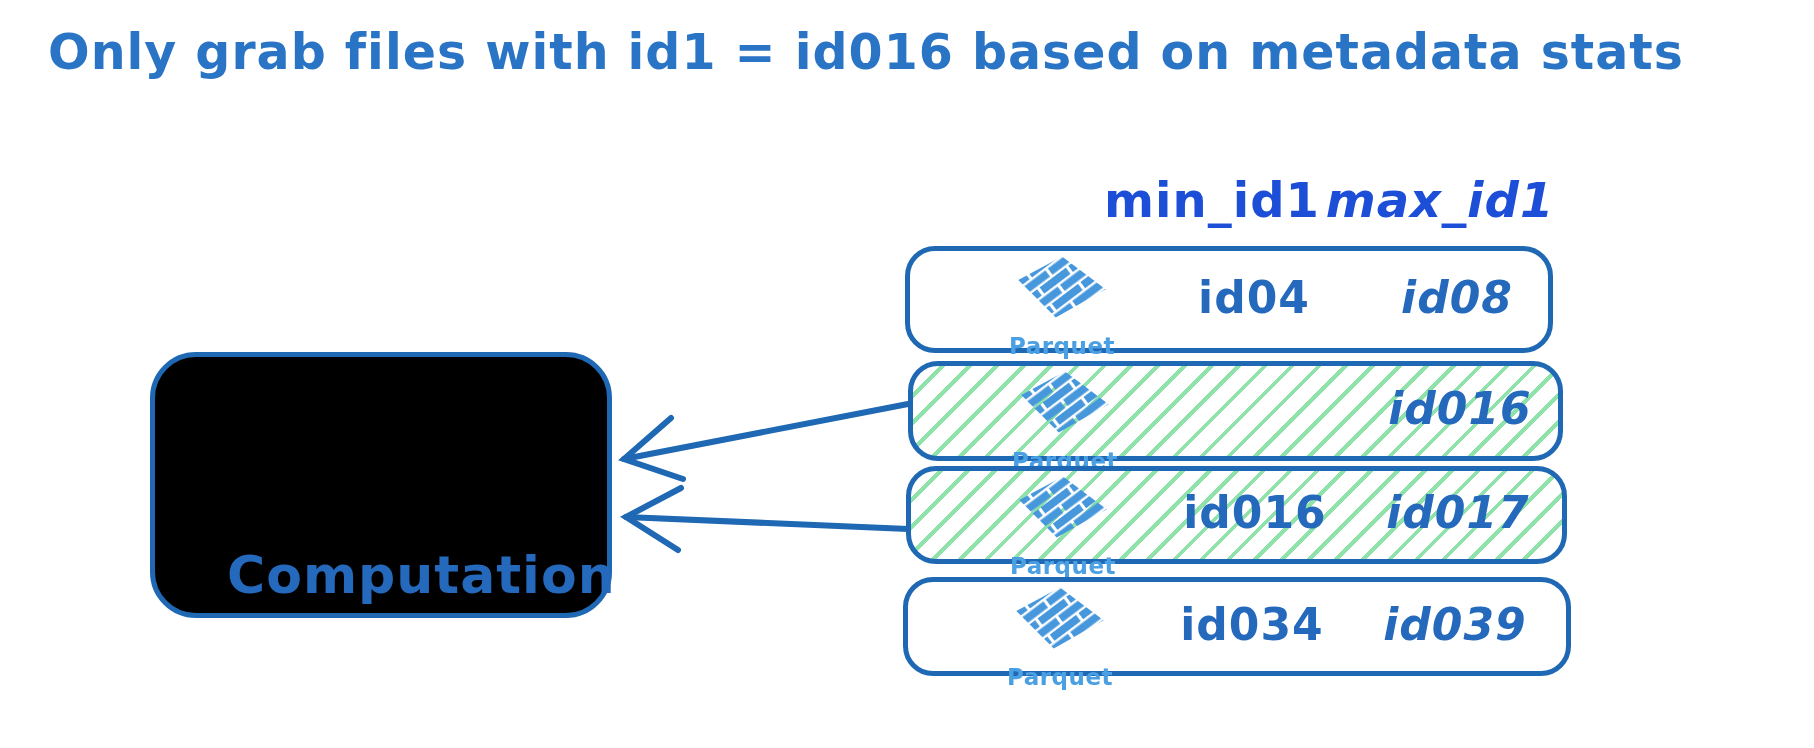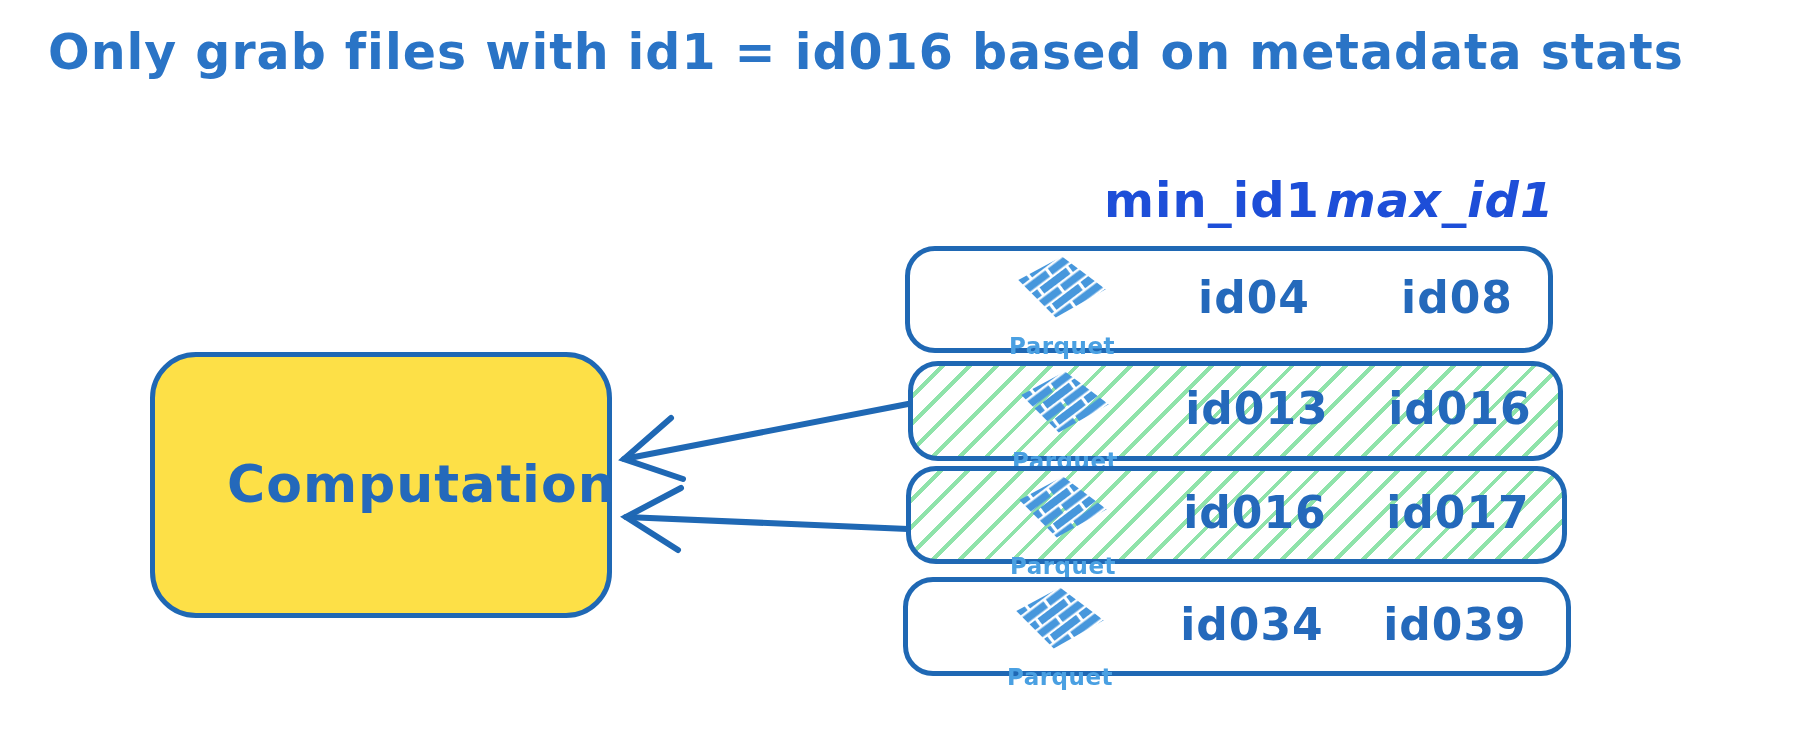--- a/index.html
+++ b/index.html
@@ -32,31 +32,31 @@
   .file-box .logo svg{display:block;margin:0 auto;width:112px;height:64px;}
   .file-box .logo .logo-label{
     font-size:23px;font-weight:700;color:#4aa0e2;letter-spacing:0.5px;margin-top:14px;
   }
   .file-box .val{
     position:absolute;top:50%;transform:translateY(-54%);
     width:220px;text-align:center;
     font-size:44px;font-weight:700;color:#2469bb;letter-spacing:1px;
   }
   .file-box .val.min{left:234px;}
-  .file-box .val.max{left:437px;}
+  .file-box .val.max{left:437px;font-style:italic;}
 
   .box1{left:905px;top:246px;width:648px;height:107px;}
   .box2{left:908px;top:361px;width:655px;height:100px;}
   .box3{left:906px;top:466px;width:661px;height:98px;}
   .box4{left:903px;top:577px;width:668px;height:99px;}
 
   .cluster{
     position:absolute;left:150px;top:352px;width:462px;height:266px;box-sizing:border-box;
-    border:5px solid #1f68b4;border-radius:46px;background:#fde047;
-    display:flex;align-items:center;
+    border:5px solid #1f68b4;border-radius:46px;background:#000000;
+    display:flex;align-items:flex-end;
   }
   .cluster .cluster-text{
     padding-left:72px;
     font-size:52px;font-weight:700;color:#2469bb;line-height:1.42;letter-spacing:1px;
   }
   .arrows{position:absolute;left:0;top:0;width:1814px;height:748px;pointer-events:none;}
   .defs-holder{position:absolute;width:0;height:0;left:0;top:0;}
 </style>
 </head>
 <body>
@@ -92,21 +92,20 @@
     <div class="val max">id08</div>
   </div>
 
   <div class="file-box hatch box2">
     <div class="logo">
       <svg viewBox="0 0 120 82">
           <use href="#pq-diamond"></use>
         </svg>
       <div class="logo-label">Parquet</div>
     </div>
-    <div class="val min">id013</div>
     <div class="val max">id016</div>
   </div>
 
   <div class="file-box hatch box3">
     <div class="logo">
       <svg viewBox="0 0 120 82">
           <use href="#pq-diamond"></use>
         </svg>
       <div class="logo-label">Parquet</div>
     </div>

